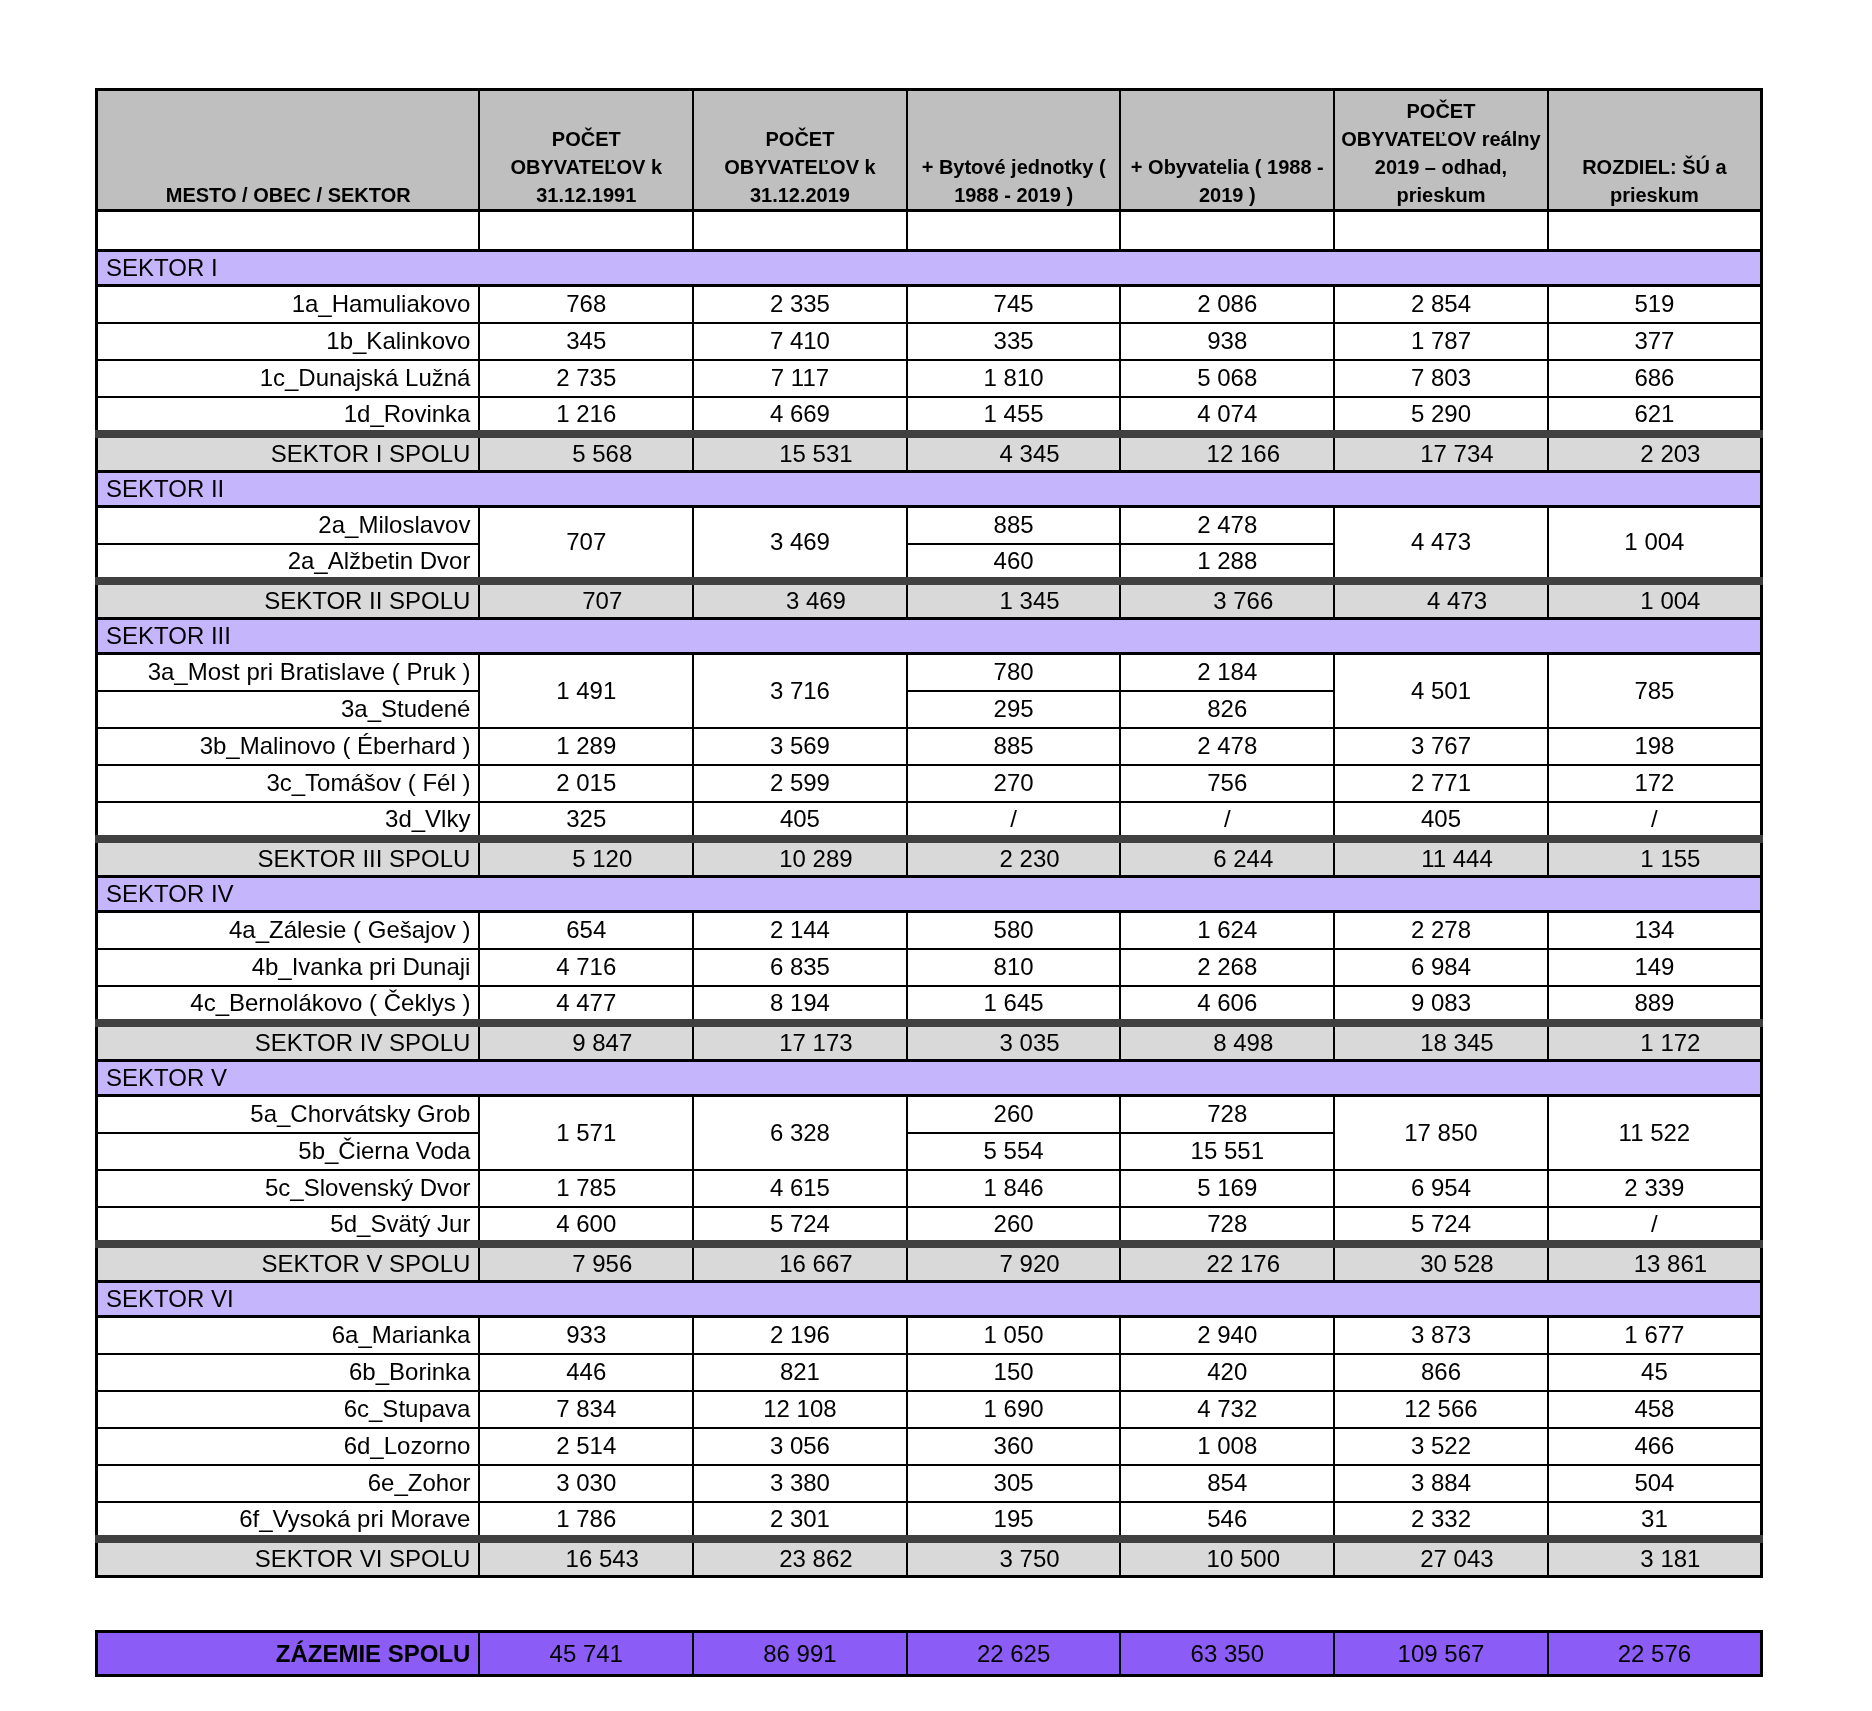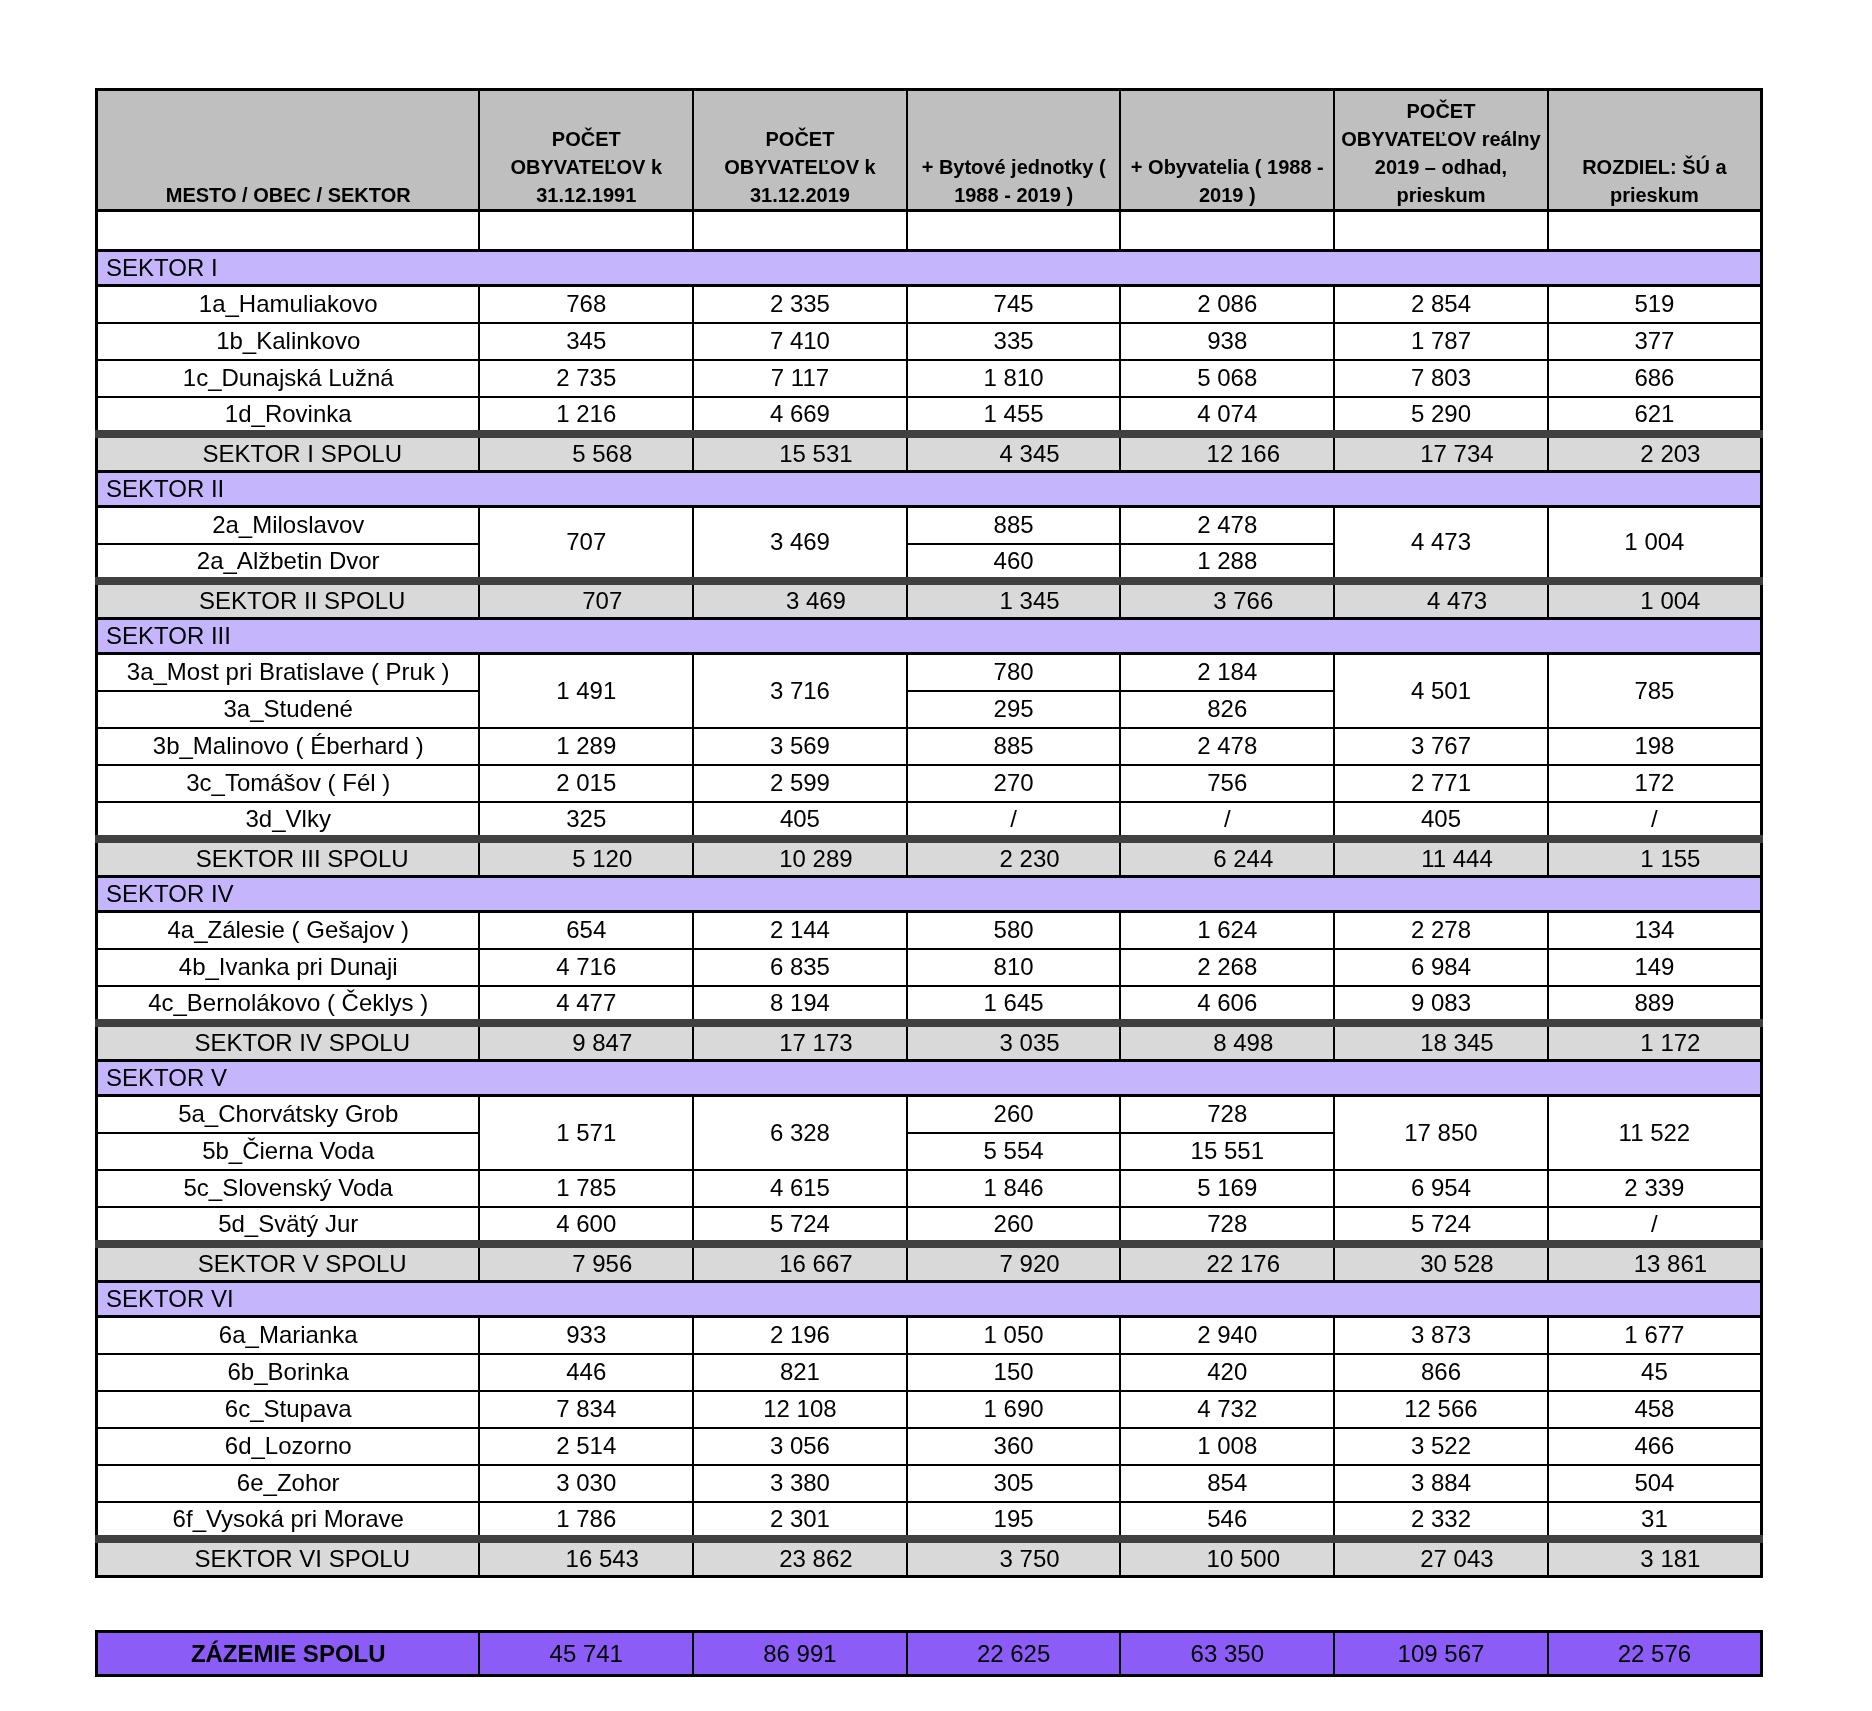--- a/index.html
+++ b/index.html
@@ -68,21 +68,21 @@
     white-space: nowrap;
   }
   
   .data-row td {
     background: #ffffff;
     font-size: 24px;
     height: 37px;
     vertical-align: middle;
     white-space: nowrap;
   }
-  .label-cell { text-align: center; padding: 2px 8px; margin-top: 20px; }
+  .label-cell { text-align: right; padding: 2px 8px; margin-top: 20px; }
   .num-cell   { text-align: center; padding: 2px 4px; }
   
   .total-row td {
     background: #d9d9d9;
     font-size: 24px;
     height: 38px;
     vertical-align: middle;
     white-space: nowrap;
     border-top: 8px solid #404040;
     border-bottom: 3px solid #000;
@@ -318,21 +318,21 @@
             <td class="num-cell">728</td>
             <td class="num-cell" rowspan="2">17 850</td>
             <td class="num-cell" rowspan="2">11 522</td>
           </tr>
           <tr class="data-row">
             <td class="label-cell">5b_Čierna Voda</td>
             <td class="num-cell">5 554</td>
             <td class="num-cell">15 551</td>
           </tr>
           <tr class="data-row">
-            <td class="label-cell">5c_Slovenský Voda</td>
+            <td class="label-cell">5c_Slovenský Dvor</td>
             <td class="num-cell">1 785</td>
             <td class="num-cell">4 615</td>
             <td class="num-cell">1 846</td>
             <td class="num-cell">5 169</td>
             <td class="num-cell">6 954</td>
             <td class="num-cell">2 339</td>
           </tr>
           <tr class="data-row">
             <td class="label-cell">5d_Svätý Jur</td>
             <td class="num-cell">4 600</td>

